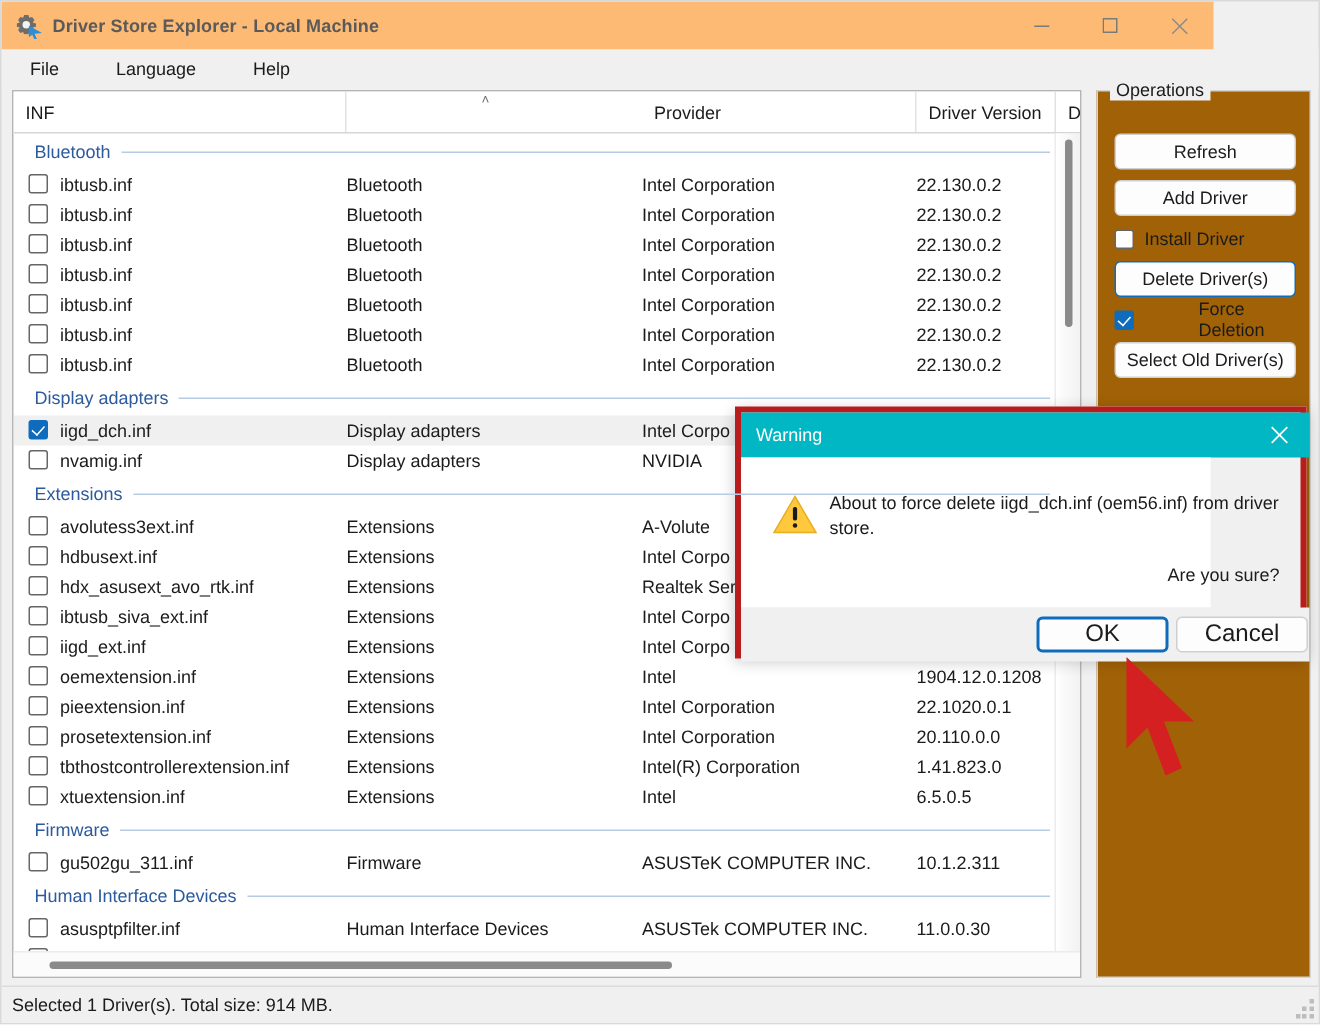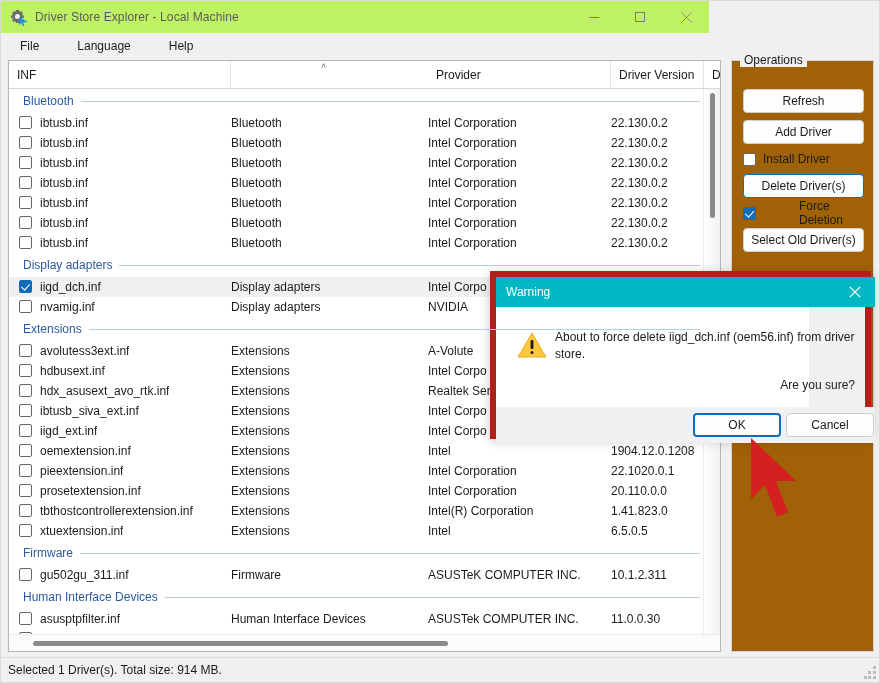--- a/index.html
+++ b/index.html
@@ -16,23 +16,23 @@
     position: relative;
     width: 880px; height: 683px;
     background: #f0f0f0;
     border: 1px solid #d9d9d9;
     overflow: hidden;
   }
 
   
   .titlebar {
     position: absolute; left: 0; top: 0;
-    width: 708px; height: 32px;
-    background: #bef264;
-    display: flex; align-items: center;
+    width: 808px; height: 32px;
+    background: #fdba74;
+    display: flex; align-items: center; font-weight: bold;
   }
   .title-icon {
     width: 16px; height: 16px;
     margin-left: 10px; margin-right: 8px;
     position: relative; flex: none;
   }
   .title-icon .gear {
     position: absolute; left: 0; top: 1px;
     width: 13px; height: 13px;
     background: #6d6d6d;
@@ -241,21 +241,21 @@
   .grip i {
     position: absolute; width: 3px; height: 3px; background: #bdbdbd;
   }
 
   
   .dialog {
     position: absolute;
     left: 489px; top: 270px;
     width: 381px; height: 168px;
     background: #f0f0f0;
-    border: 6px solid #b91c1c;
+    border: 4px solid #b91c1c;
     box-shadow: 0 2px 10px rgba(0,0,0,.22);
   }
   .dlg-title {
     position: absolute; left: 0; top: 0;
     width: 379px; height: 30px;
     background: #00b7c3;
     display: flex; align-items: center;
   }
   .dlg-title-text {
     font-size: 12px; color: #ffffff; margin-left: 10px;
@@ -283,21 +283,21 @@
   .dlg-foot {
     position: absolute; left: 0; top: 130px;
     width: 379px; height: 36px;
     background: #f0f0f0;
   }
   .dbtn {
     position: absolute; top: 6px;
     width: 88px; height: 24px;
     background: #fdfdfd; border: 1px solid #cfcfcf;
     border-radius: 4px;
-    font-size: 12px; color: #1b1b1b;
+    font-size: 16px; color: #1b1b1b;
     display: flex; align-items: center; justify-content: center;
   }
   .dbtn.focus {
     border: 2px solid #0f6cbd;
   }
 
   
   .cursor {
     position: absolute; left: 740px; top: 432px;
     width: 70px; height: 100px;

